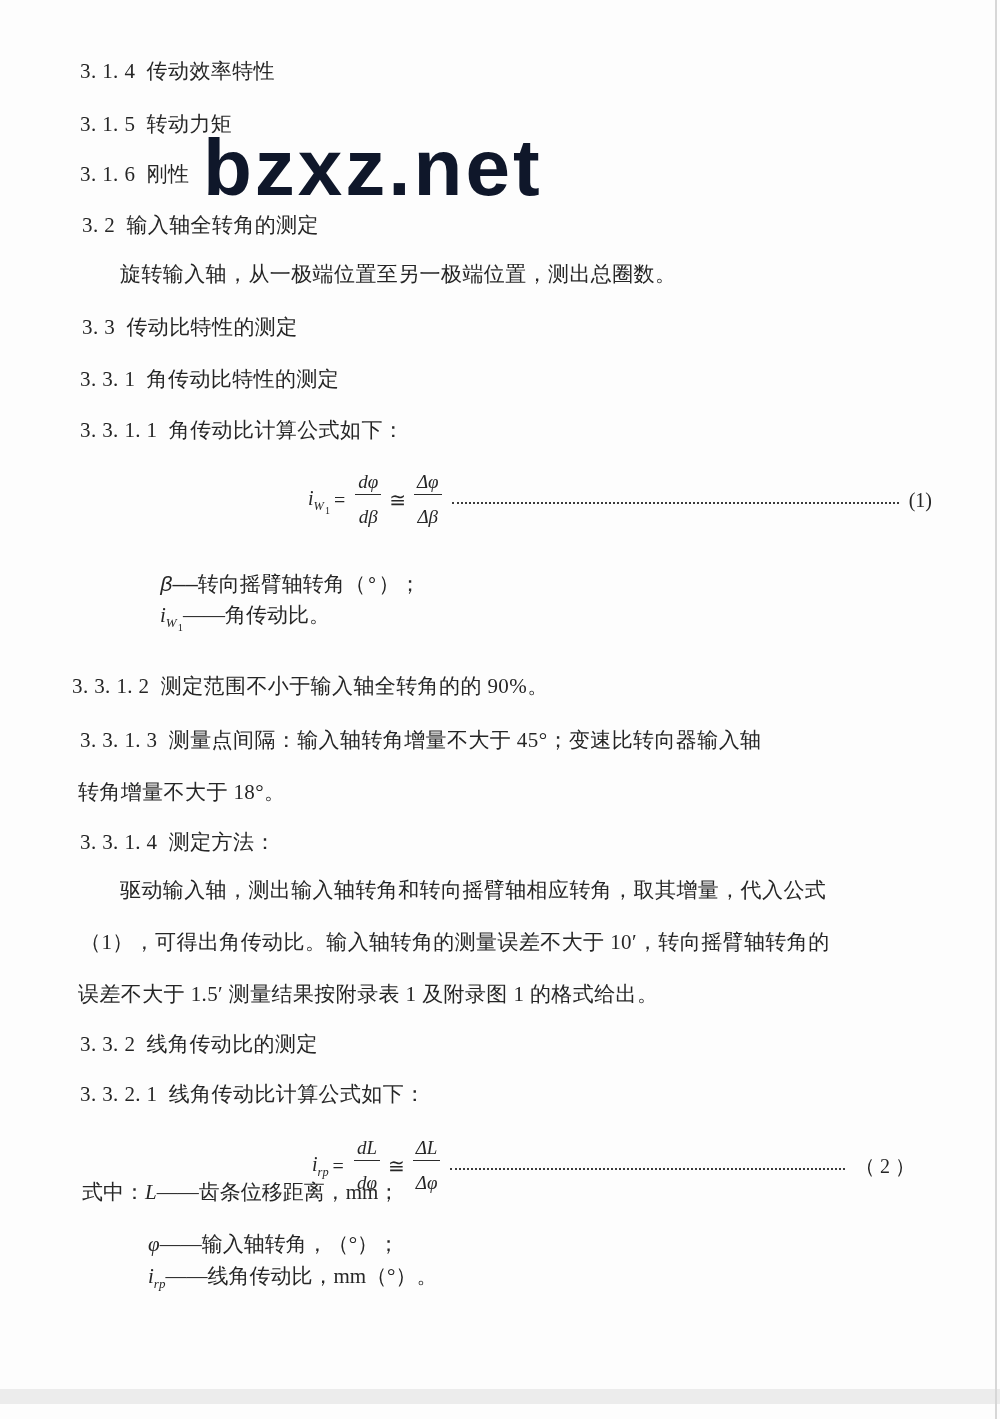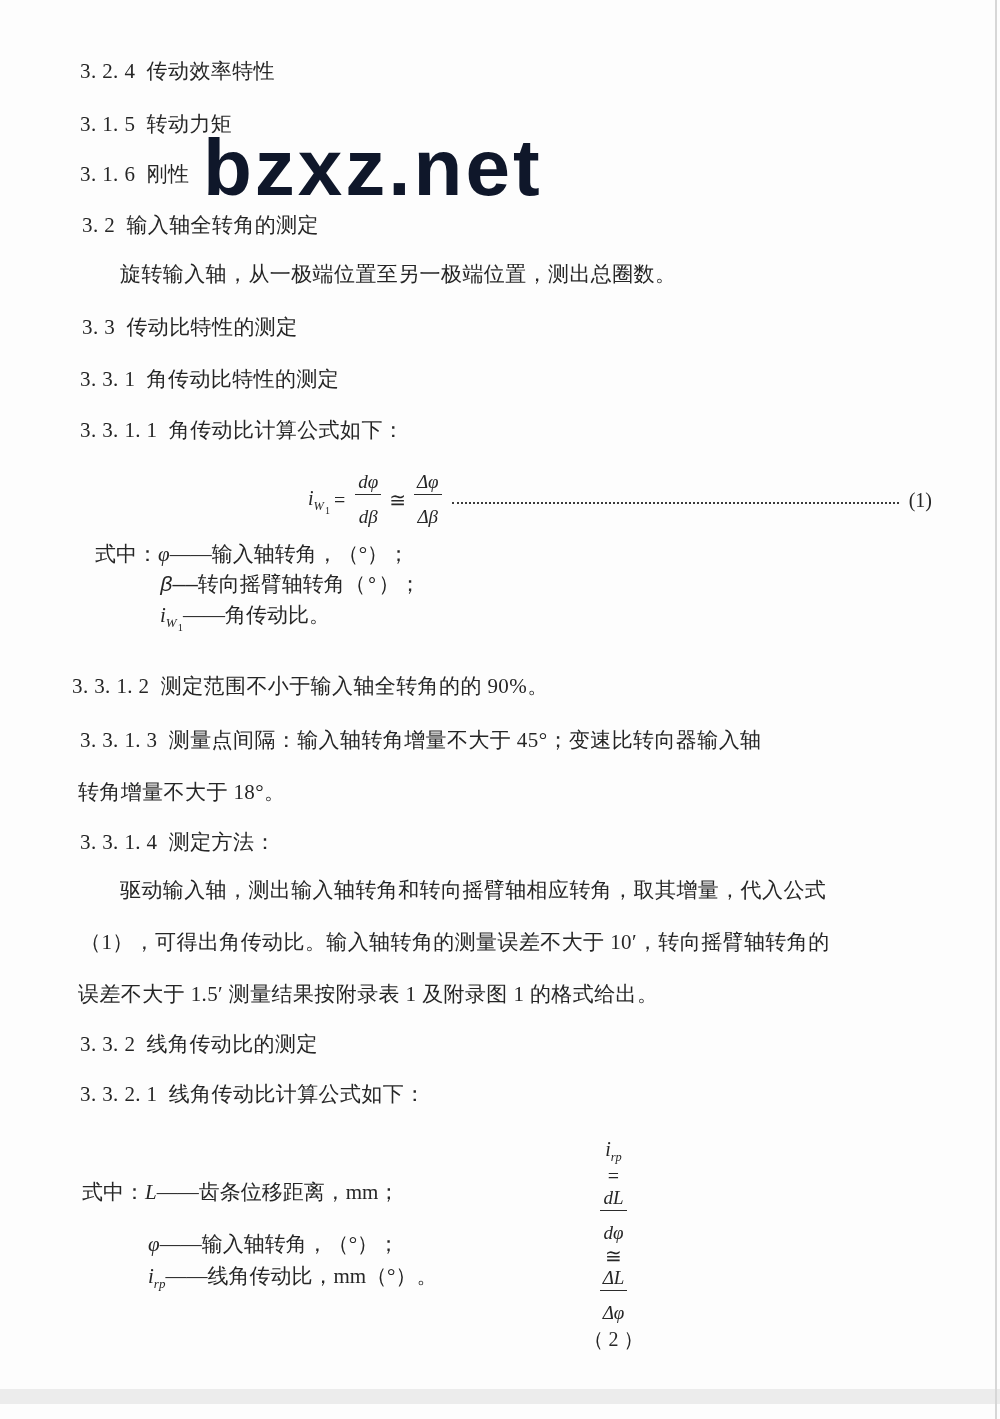--- a/index.html
+++ b/index.html
@@ -75,21 +75,21 @@
     z-index:3;
   }
 </style>
 </head>
 <body>
 
 <div class="page">
 
   <div class="watermark" style="left:203px; top:122px;">bzxz.net</div>
 
-  <div class="line" style="left:80px; top:57px;">3. 2. 4  传动效率特性</div>
+  <div class="line" style="left:80px; top:57px;">3. 1. 4  传动效率特性</div>
 
   <div class="line" style="left:80px; top:110px;">3. 1. 5  转动力矩</div>
 
   <div class="line" style="left:80px; top:160px;">3. 1. 6  刚性</div>
 
   <div class="line" style="left:82px; top:211px;">3. 2  输入轴全转角的测定</div>
 
   <div class="line" style="left:120px; top:260px;">旋转输入轴，从一极端位置至另一极端位置，测出总圈数。</div>
 
   <div class="line" style="left:82px; top:313px;">3. 3  传动比特性的测定</div>
@@ -107,21 +107,20 @@
     </span>
     <span class="approx">≅</span>
     <span class="frac">
       <span class="num">Δφ</span>
       <span class="den">Δβ</span>
     </span>
     <span class="leader"></span>
     <span class="fnum">(1)</span>
   </div>
 
-  <div class="where-row" style="left:95px; top:540px;"><span>式中：</span><span class="sym">φ</span><span>——输入轴转角，（°）；</span></div>
 
   <div class="where-row" style="left:160px; top:570px;font-family:Liberation Mono, monospace;"><span class="sym">β</span><span>——转向摇臂轴转角（°）；</span></div>
 
   <div class="where-row" style="left:160px; top:601px;"><span class="sym">i</span><sub class="sym">W</sub><sub class="sub2">1</sub><span>——角传动比。</span></div>
 
   <div class="line" style="left:72px; top:672px;">3. 3. 1. 2  测定范围不小于输入轴全转角的的 90%。</div>
 
   <div class="line" style="left:80px; top:726px;">3. 3. 1. 3  测量点间隔：输入轴转角增量不大于 45°；变速比转向器输入轴</div>
 
   <div class="line" style="left:78px; top:778px;">转角增量不大于 18°。</div>
@@ -131,21 +130,21 @@
   <div class="line" style="left:120px; top:876px;">驱动输入轴，测出输入轴转角和转向摇臂轴相应转角，取其增量，代入公式</div>
 
   <div class="line" style="left:80px; top:928px;">（1），可得出角传动比。输入轴转角的测量误差不大于 10′，转向摇臂轴转角的</div>
 
   <div class="line" style="left:78px; top:980px;">误差不大于 1.5′ 测量结果按附录表 1 及附录图 1 的格式给出。</div>
 
   <div class="line" style="left:80px; top:1030px;">3. 3. 2  线角传动比的测定</div>
 
   <div class="line" style="left:80px; top:1080px;">3. 3. 2. 1  线角传动比计算公式如下：</div>
 
-  <div class="formula" style="left:312px; right:85px; top:1138px; height:56px;flex-direction:column;">
+  <div class="formula" style="left:312px; right:85px; top:1138px; height:56px;">
     <span><span class="sym">i</span><sub class="sym">rp</sub></span>
     <span class="eq">=</span>
     <span class="frac">
       <span class="num">dL</span>
       <span class="den">dφ</span>
     </span>
     <span class="approx">≅</span>
     <span class="frac">
       <span class="num">ΔL</span>
       <span class="den">Δφ</span>

